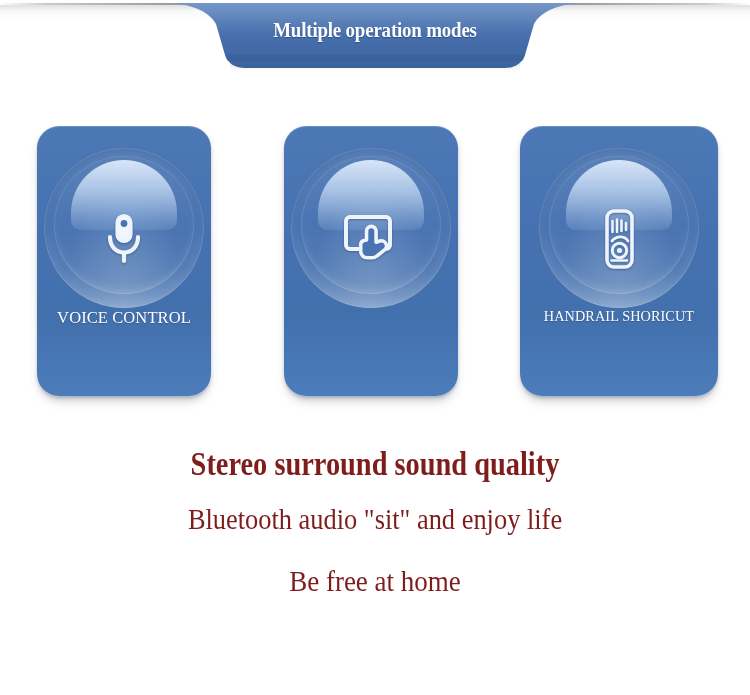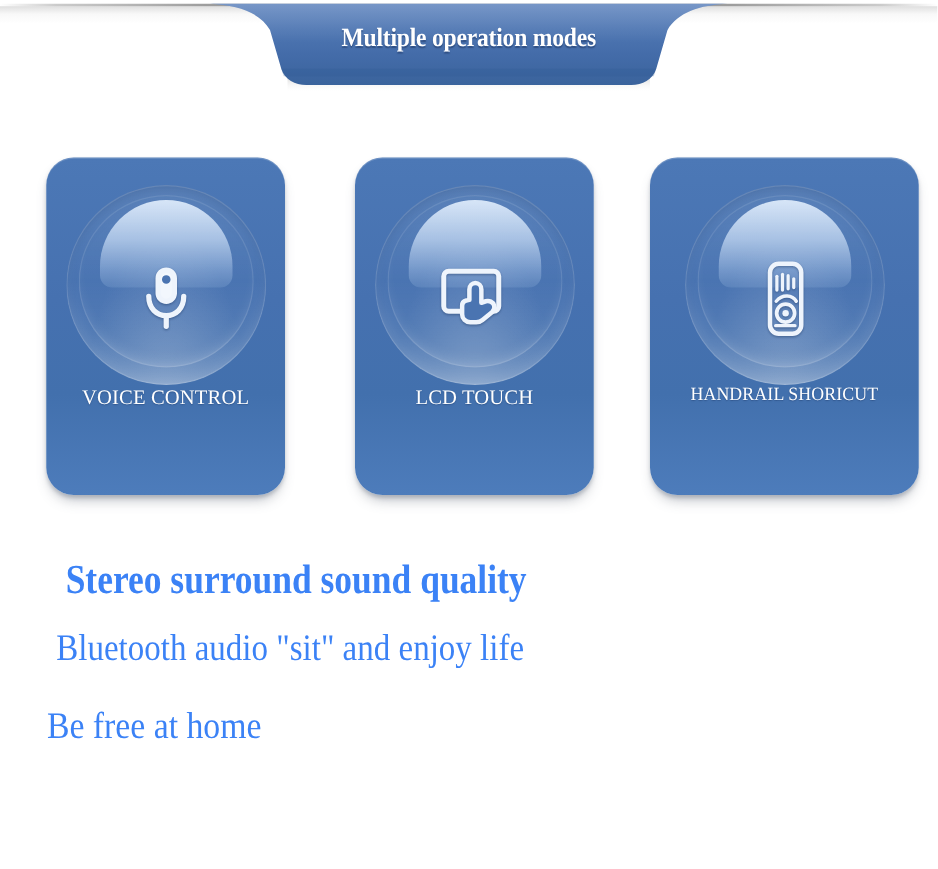--- a/index.html
+++ b/index.html
@@ -76,21 +76,21 @@
   .cards {
     position: absolute;
     left: 0;
     top: 126px;
     width: 750px;
     height: 285px;
   }
   .card {
     position: absolute;
     top: 0;
-    width: 191px;
+    width: 174px;
     height: 270px;
     border-radius: 22px;
     background:
       linear-gradient(to bottom,
         #4c78b6 0%,
         #4671b0 42%,
         #4270ad 70%,
         #4d7cbb 100%);
     box-shadow:
       0 7px 11px -4px rgba(90,100,115,0.45),
@@ -181,21 +181,22 @@
     text-shadow: 0 1px 1px rgba(25,50,95,0.40);
   }
   .card.c3 .card-label { font-size: 15px; transform: scaleX(0.95); }
 
   
   .taglines {
     position: absolute;
     left: 0;
     top: 440px;
     width: 750px;
-    color: #3b82f6;
+    text-align: center;
+    color: #7f1d1d;
   }
   .tag-1 {
     font-size: 33px;
     font-weight: bold;
     line-height: 48px;
     transform: scaleX(0.86);
     letter-spacing: 0px;
   }
   .tag-2 {
     font-size: 30px;
@@ -280,21 +281,20 @@
           <path d="M24.5 18.5 C24.5 15.6 26.7 13.4 29.3 13.4 C31.9 13.4 34.1 15.6 34.1 18.5
                    L34.1 29.2 L37.6 28.0 C40.4 27.1 43.4 28.6 44.3 31.3
                    C45.0 33.4 44.2 35.5 42.6 36.8
                    L35.0 43.0 C33.6 44.2 31.8 44.8 30.0 44.8
                    L25.2 44.8 C21.6 44.8 18.7 41.9 18.7 38.3
                    L18.7 31.5 C18.7 29.4 20.1 27.8 22.0 27.4
                    L24.5 26.9 Z" fill="#4a74b1" stroke="#eef4fc" stroke-width="3.6" stroke-linejoin="round"></path>
         </svg>
       </div>
     </div>
-    <div class="card-label">LCD TOUCH</div>
   </div>
 
   <div class="card c3">
     <div class="orb">
       <div class="orb-inner"></div>
       <div class="dome"></div>
       <div class="icon-holder">
         <svg width="40" height="62" viewBox="0 0 40 62">
           <rect x="8" y="3" width="25" height="56" rx="7" fill="none" stroke="#eef4fc" stroke-width="3.6"></rect>
           <g stroke="#eef4fc" stroke-width="2.6" stroke-linecap="round" fill="none">

